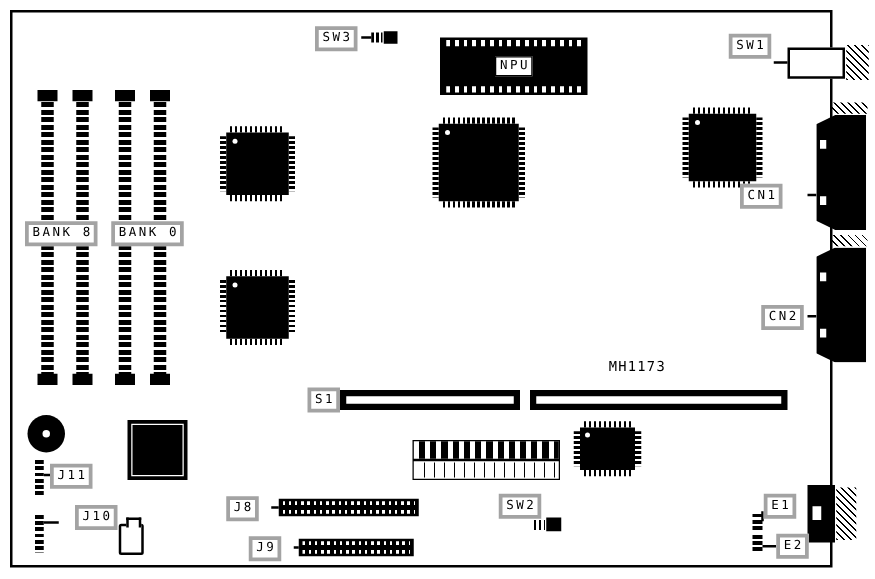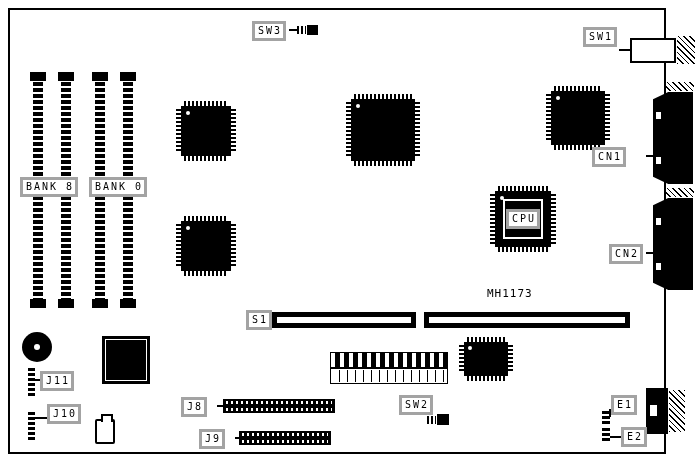--- a/index.html
+++ b/index.html
@@ -106,20 +106,23 @@
   <div class="simm" style="left:95px"></div>
   <div class="simm" style="left:123px"></div>
   <div class="lbl" style="left:20px;top:177px">BANK 8</div>
   <div class="lbl" style="left:89px;top:177px">BANK 0</div>
 
   <div class="lbl" style="left:252px;top:21px">SW3</div>
   <div class="wire" style="left:289px;top:29px;width:8px;height:2px"></div>
   <div class="hticks" style="left:297px;top:26px;width:9px;height:8px"></div>
   <div class="blob" style="left:307px;top:25px;width:11px;height:10px"></div>
 
+  <div class="dip" style="left:352px;top:30px;width:118px;height:46px">
+    <div class="chiplbl">NPU</div>
+  </div>
 
 
   <div class="qfp" style="left:176px;top:101px;width:60px;height:60px">
     <div class="pt"></div>
       <div class="pb"></div>
     <div class="pl"></div>
       <div class="pr"></div>
     <div class="body"></div>
     <div class="pin1" style="left:10px;top:10px"></div>
   </div>
@@ -149,30 +152,20 @@
   </div>
   <div class="qfp" style="left:459px;top:337px;width:54px;height:44px">
     <div class="pt"></div>
       <div class="pb"></div>
     <div class="pl"></div>
       <div class="pr"></div>
     <div class="body"></div>
     <div class="pin1" style="left:9px;top:9px"></div>
   </div>
 
-  <div class="qfp" style="left:490px;top:186px;width:66px;height:66px">
-    <div class="pt"></div>
-      <div class="pb"></div>
-    <div class="pl"></div>
-      <div class="pr"></div>
-    <div class="body"></div>
-    <div class="ring"></div>
-    <div class="pin1" style="left:10px;top:10px"></div>
-    <div class="lbl ctr-lbl">CPU</div>
-  </div>
 
   <div class="lbl" style="left:583px;top:27px">SW1</div>
   <div class="wire" style="left:619px;top:49px;width:11px;height:2px"></div>
   <div class="sw1box" style="left:630px;top:38px;width:46px;height:25px"></div>
   <div class="hatch" style="left:677px;top:36px;width:18px;height:28px"></div>
 
   <div class="hatch" style="left:664px;top:82px;width:30px;height:9px"></div>
   <div class="dsub" style="left:653px;top:92px;width:40px;height:92px"></div>
   <div class="wire" style="left:646px;top:155px;width:7px;height:2px"></div>
   <div class="lbl" style="left:592px;top:147px">CN1</div>
@@ -189,21 +182,21 @@
 
   <div class="speaker" style="left:22px;top:332px"></div>
   <div class="plcc" style="left:102px;top:336px;width:48px;height:48px"></div>
   <div class="xtal" style="left:95px;top:419px"></div>
 
   <div class="vpins" style="left:28px;top:368px;height:28px"></div>
   <div class="wire" style="left:35px;top:379px;width:5px;height:2px"></div>
   <div class="lbl" style="left:40px;top:371px">J11</div>
   <div class="vpins" style="left:28px;top:412px;height:30px"></div>
   <div class="wire" style="left:35px;top:417px;width:12px;height:2px"></div>
-  <div class="lbl" style="left:47px;top:404px">J10</div>
+  <div class="lbl" style="left:60px;top:404px">J10</div>
 
   <div class="lbl" style="left:181px;top:397px">J8</div>
   <div class="wire" style="left:217px;top:405px;width:6px;height:2px"></div>
   <div class="pinhdr" style="left:223px;top:399px;width:112px;height:14px"></div>
   <div class="lbl" style="left:199px;top:429px">J9</div>
   <div class="wire" style="left:235px;top:437px;width:4px;height:2px"></div>
   <div class="pinhdr" style="left:239px;top:431px;width:92px;height:14px"></div>
 
   <div class="ph-top" style="left:330px;top:352px;width:118px;height:16px"></div>
   <div class="ph-bottom" style="left:330px;top:368px;width:118px;height:16px">

